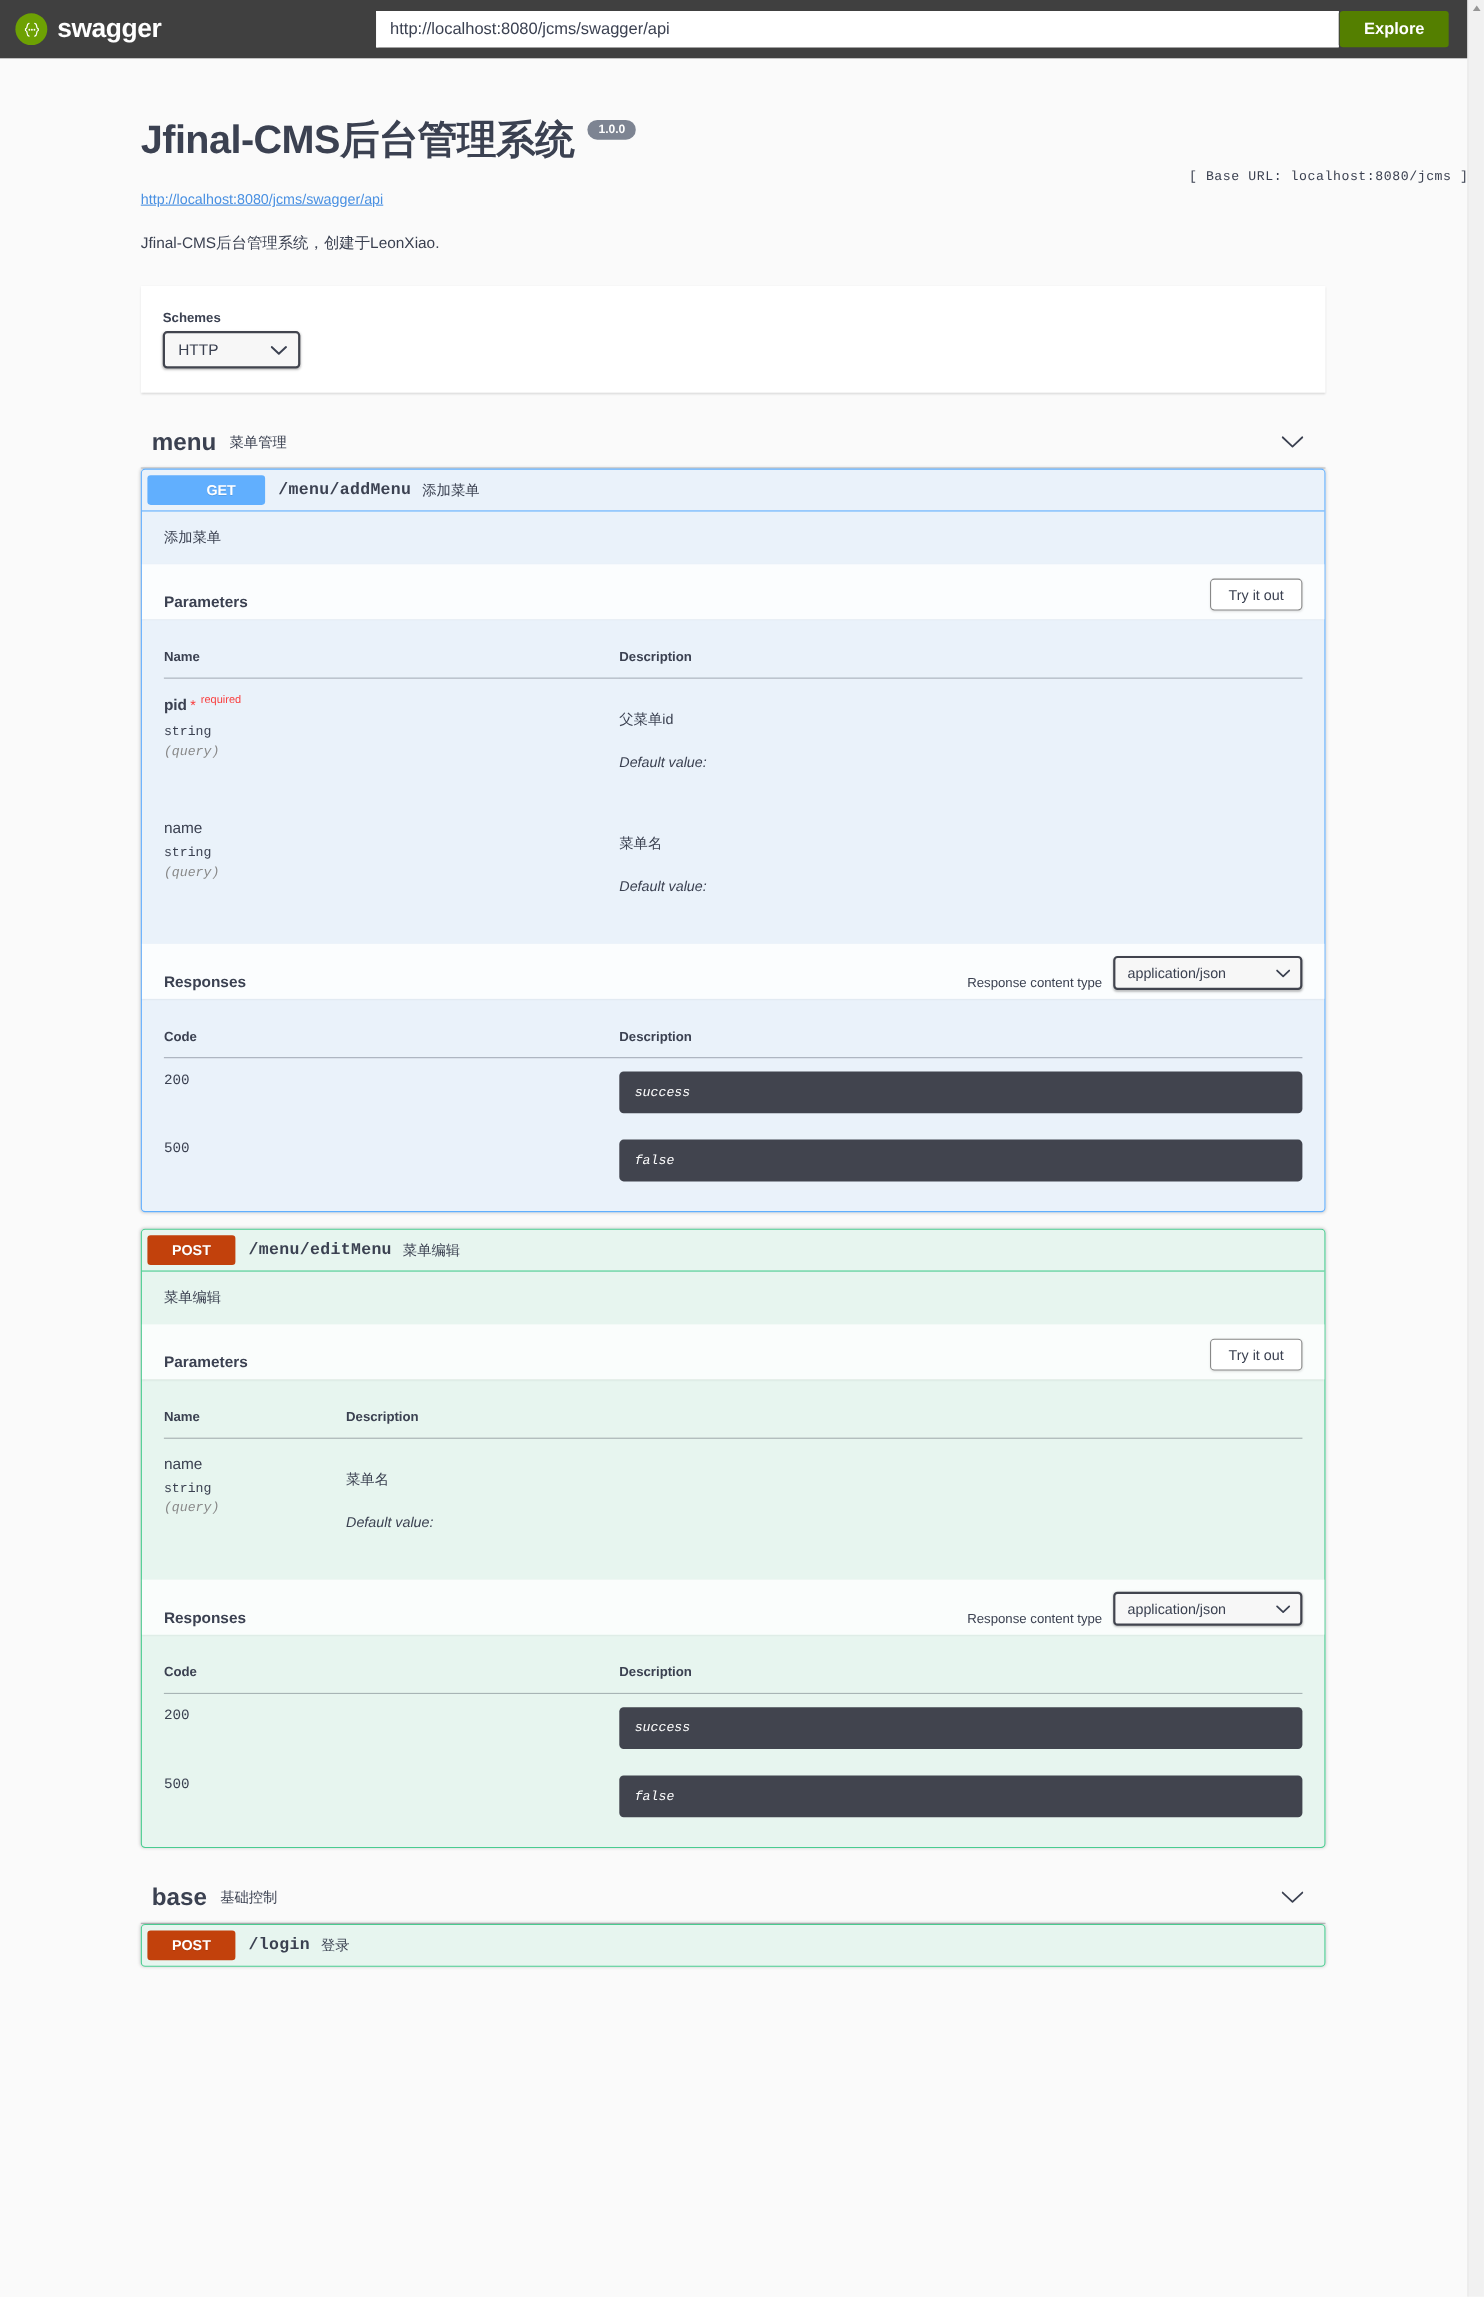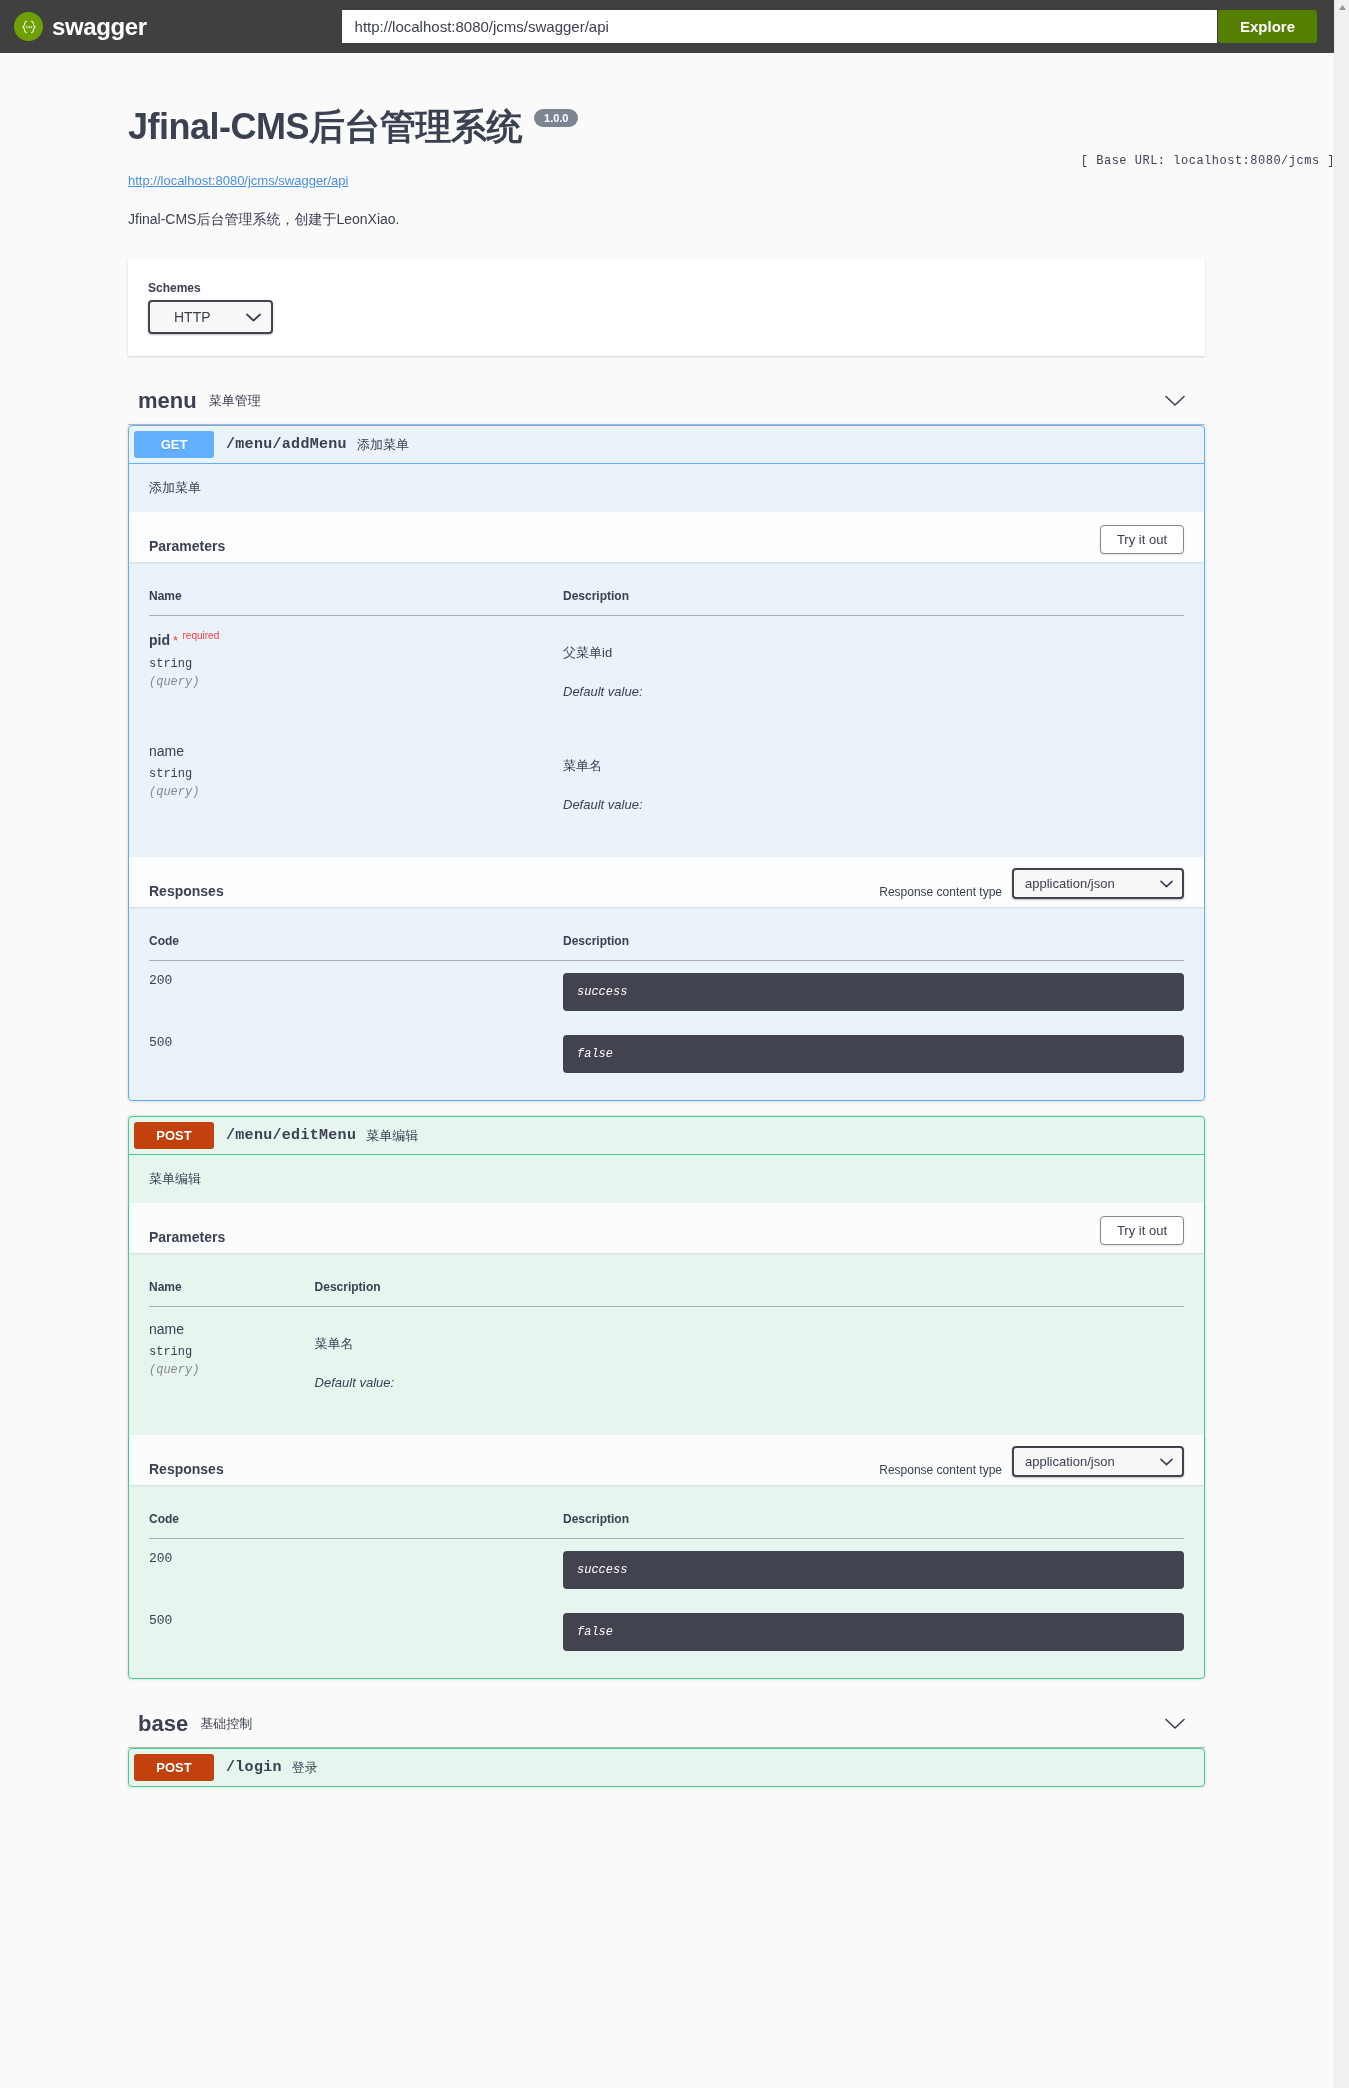--- a/index.html
+++ b/index.html
@@ -198,21 +198,21 @@
     font-family: "Liberation Sans", sans-serif;
   }
   .scheme-select {
     display: inline-flex;
     align-items: center;
     justify-content: space-between;
     width: 125px;
     border: 2px solid #41444e;
     border-radius: 4px;
     background: #f7f7f7;
-    padding: 7px 10px 7px 24px;
+    padding: 7px 10px 7px 12px;
     box-sizing: border-box;
     font-size: 14px;
     color: #3b4151;
     cursor: pointer;
     box-shadow: 0 1px 2px 0 rgba(0,0,0,0.25);
     font-family: "Liberation Sans", sans-serif;
   }
   .chev { display: block; }
 
   
@@ -270,21 +270,21 @@
     font-size: 13px;
     font-weight: bold;
     min-width: 80px;
     padding: 6px 0;
     text-align: center;
     border-radius: 3px;
     color: #fff;
     text-shadow: 0 1px 0 rgba(0,0,0,0.1);
     font-family: "Liberation Sans", sans-serif;
   }
-  .method.get { background: #61affe; }
+  .method.get { background: #61affe; padding-left: 27px; }
   .method.post { background: #c2410c; }
   .op-path {
     font-family: "Liberation Mono", monospace;
     font-size: 15px;
     color: #3b4151;
     font-weight: bold;
     margin-left: 12px;
     letter-spacing: 0.3px;
   }
   .op-summary-desc {

